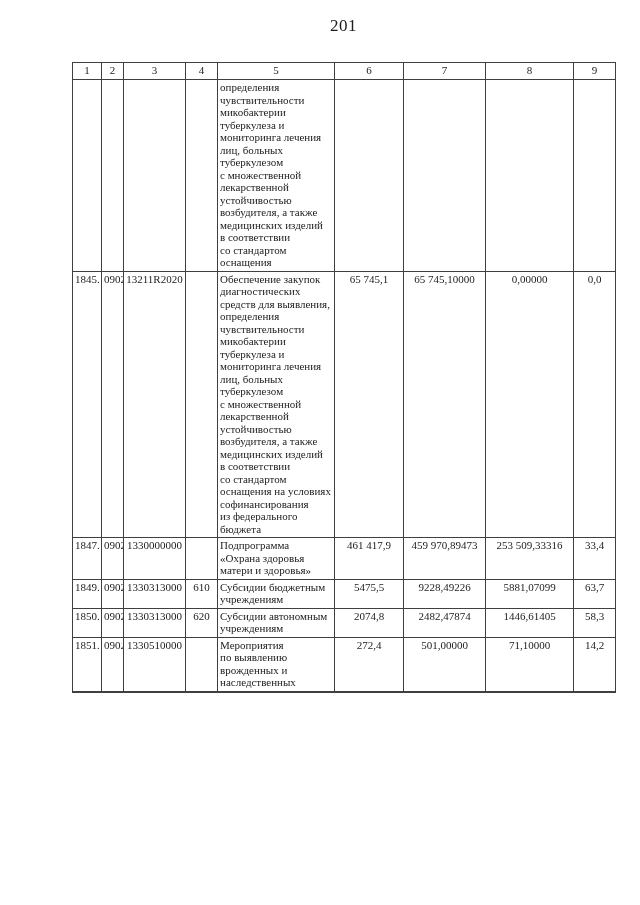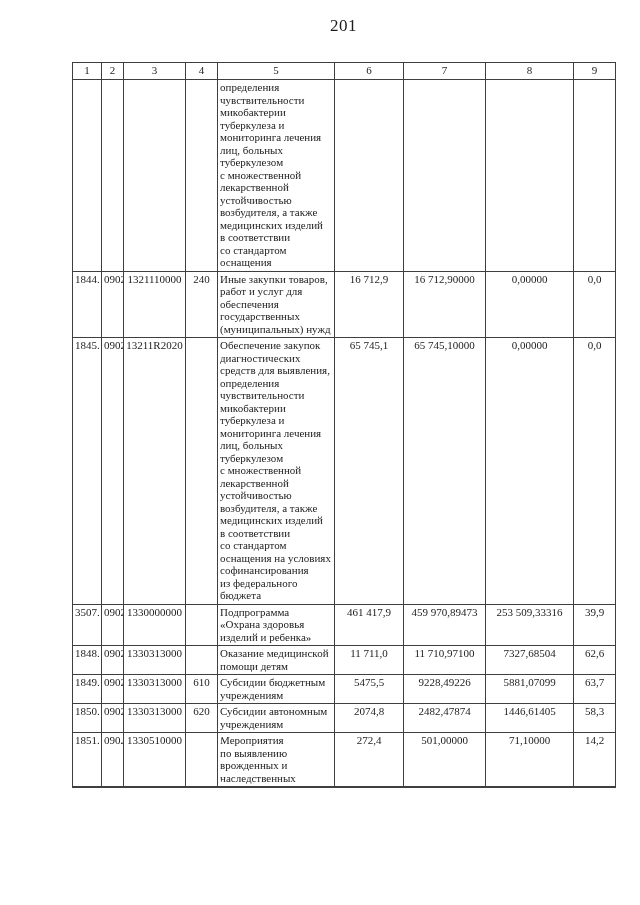--- a/index.html
+++ b/index.html
@@ -98,35 +98,20 @@
 медицинских изделий
 в соответствии
 со стандартом
 оснащения</td>
         <td></td>
         <td></td>
         <td></td>
         <td></td>
       </tr>
       <tr>
-        <td>1844.</td>
-        <td>0902</td>
-        <td>1321110000</td>
-        <td>240</td>
-        <td>Иные закупки товаров,
-работ и услуг для
-обеспечения
-государственных
-(муниципальных) нужд</td>
-        <td>16 712,9</td>
-        <td>16 712,90000</td>
-        <td>0,00000</td>
-        <td>0,0</td>
-      </tr>
-      <tr>
         <td>1845.</td>
         <td>0902</td>
         <td>13211R2020</td>
         <td></td>
         <td>Обеспечение закупок
 диагностических
 средств для выявления,
 определения
 чувствительности
 микобактерии
@@ -144,43 +129,31 @@
 оснащения на условиях
 софинансирования
 из федерального
 бюджета</td>
         <td>65 745,1</td>
         <td>65 745,10000</td>
         <td>0,00000</td>
         <td>0,0</td>
       </tr>
       <tr>
-        <td>3507.</td>
+        <td>1847.</td>
         <td>0902</td>
         <td>1330000000</td>
         <td></td>
         <td>Подпрограмма
 «Охрана здоровья
-изделий и ребенка»</td>
+матери и здоровья»</td>
         <td>461 417,9</td>
         <td>459 970,89473</td>
         <td>253 509,33316</td>
-        <td>39,9</td>
-      </tr>
-      <tr>
-        <td>1848.</td>
-        <td>0902</td>
-        <td>1330313000</td>
-        <td></td>
-        <td>Оказание медицинской
-помощи детям</td>
-        <td>11 711,0</td>
-        <td>11 710,97100</td>
-        <td>7327,68504</td>
-        <td>62,6</td>
+        <td>33,4</td>
       </tr>
       <tr>
         <td>1849.</td>
         <td>0902</td>
         <td>1330313000</td>
         <td>610</td>
         <td>Субсидии бюджетным
 учреждениям</td>
         <td>5475,5</td>
         <td>9228,49226</td>

